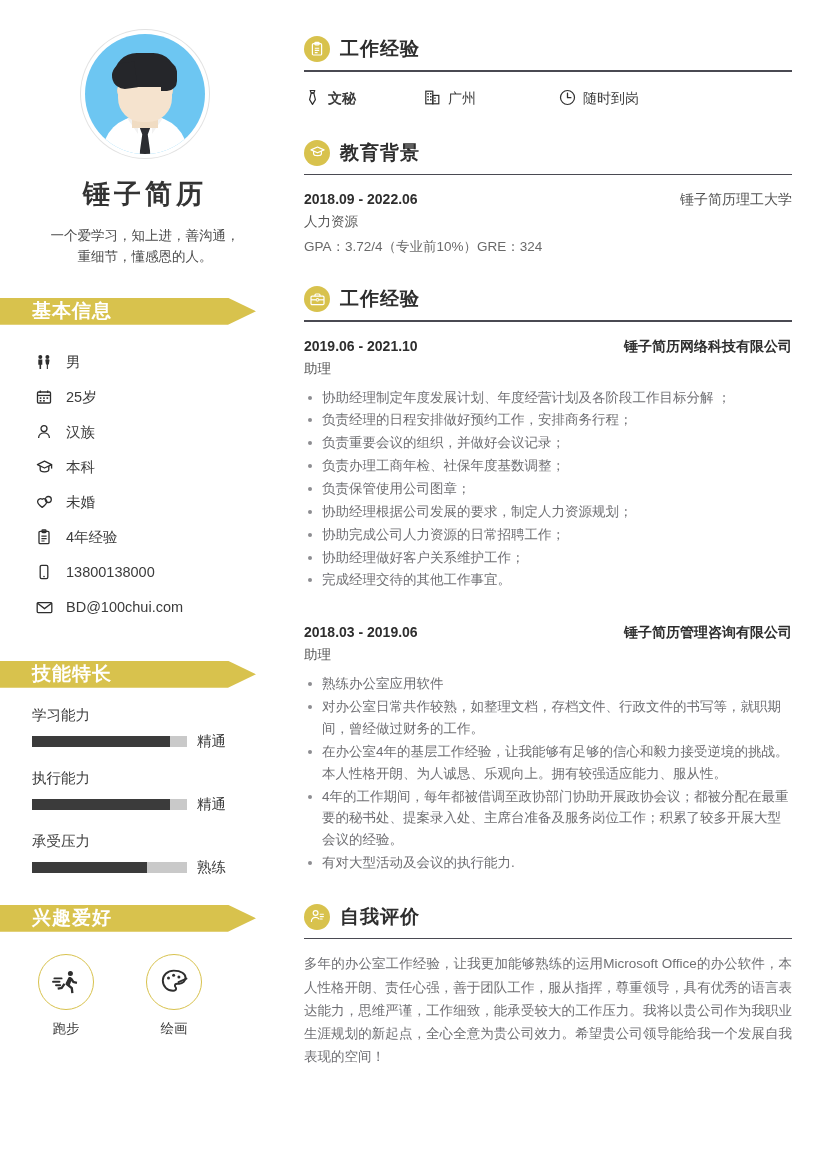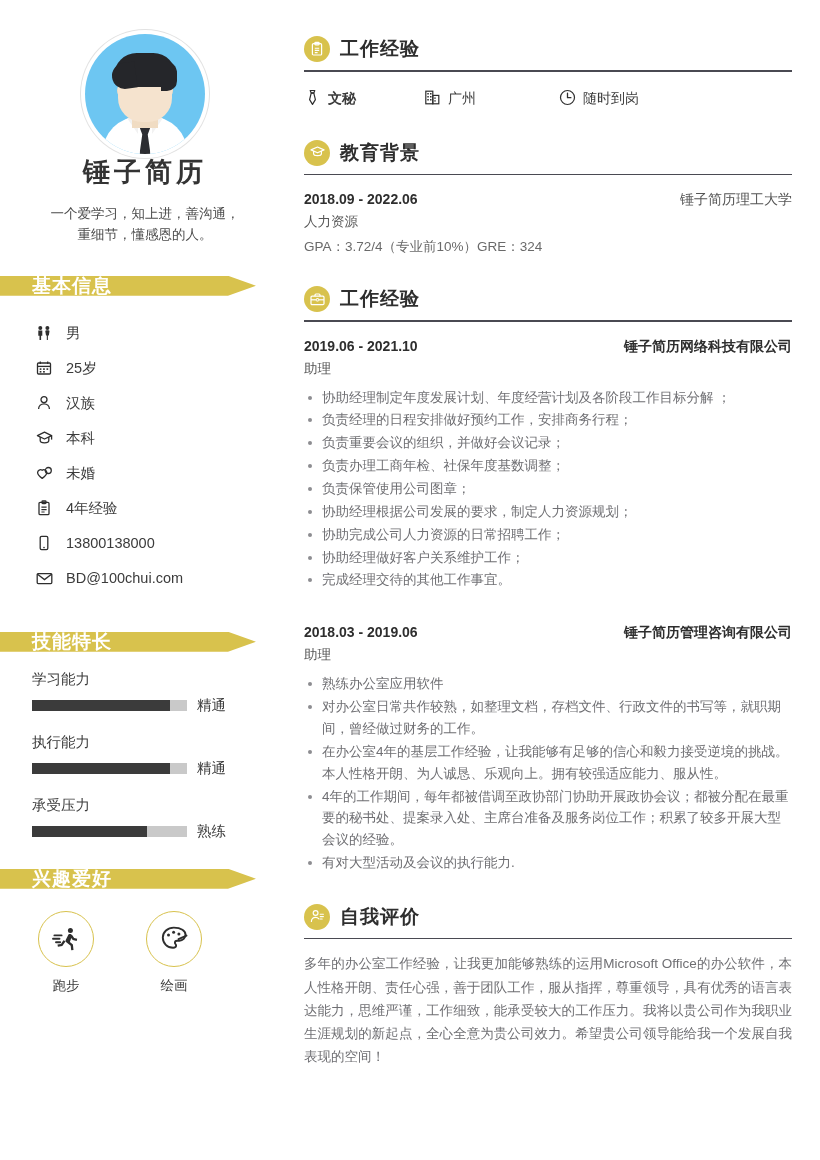--- a/index.html
+++ b/index.html
@@ -59,29 +59,29 @@
   }
   .av-collar-l,.av-collar-r{
     position:absolute; bottom:20px; width:0;height:0;
     border-style:solid;
   }
   .av-collar-l{ left:42px; border-width:0 11px 16px 0; border-color:transparent #f2f2f2 transparent transparent;}
   .av-collar-r{ right:42px; border-width:0 0 16px 11px; border-color:transparent transparent transparent #f2f2f2;}
 
   .name {
     text-align:center; font-size:27px; font-weight:700; color:#333;
-    letter-spacing:4px; 
+    letter-spacing:4px; margin-top:22px;
   }
   .tagline {
     text-align:center; font-size:13.5px; color:#4a4a4a; line-height:1.55;
     margin-top:14px; padding:0 28px;
   }
 
   .banner {
-    position:relative; height:20px; margin-top:30px;
+    position:relative; height:27px; margin-top:30px;
     width:256px;
     background:#d8c24d;
     display:flex; align-items:center;
     clip-path:polygon(0 0, 228px 0, 256px 50%, 228px 100%, 0 100%);
   }
   .banner-text {
     color:#ffffff; font-size:19px; font-weight:700; letter-spacing:1px;
     padding-left:32px;
   }
 

